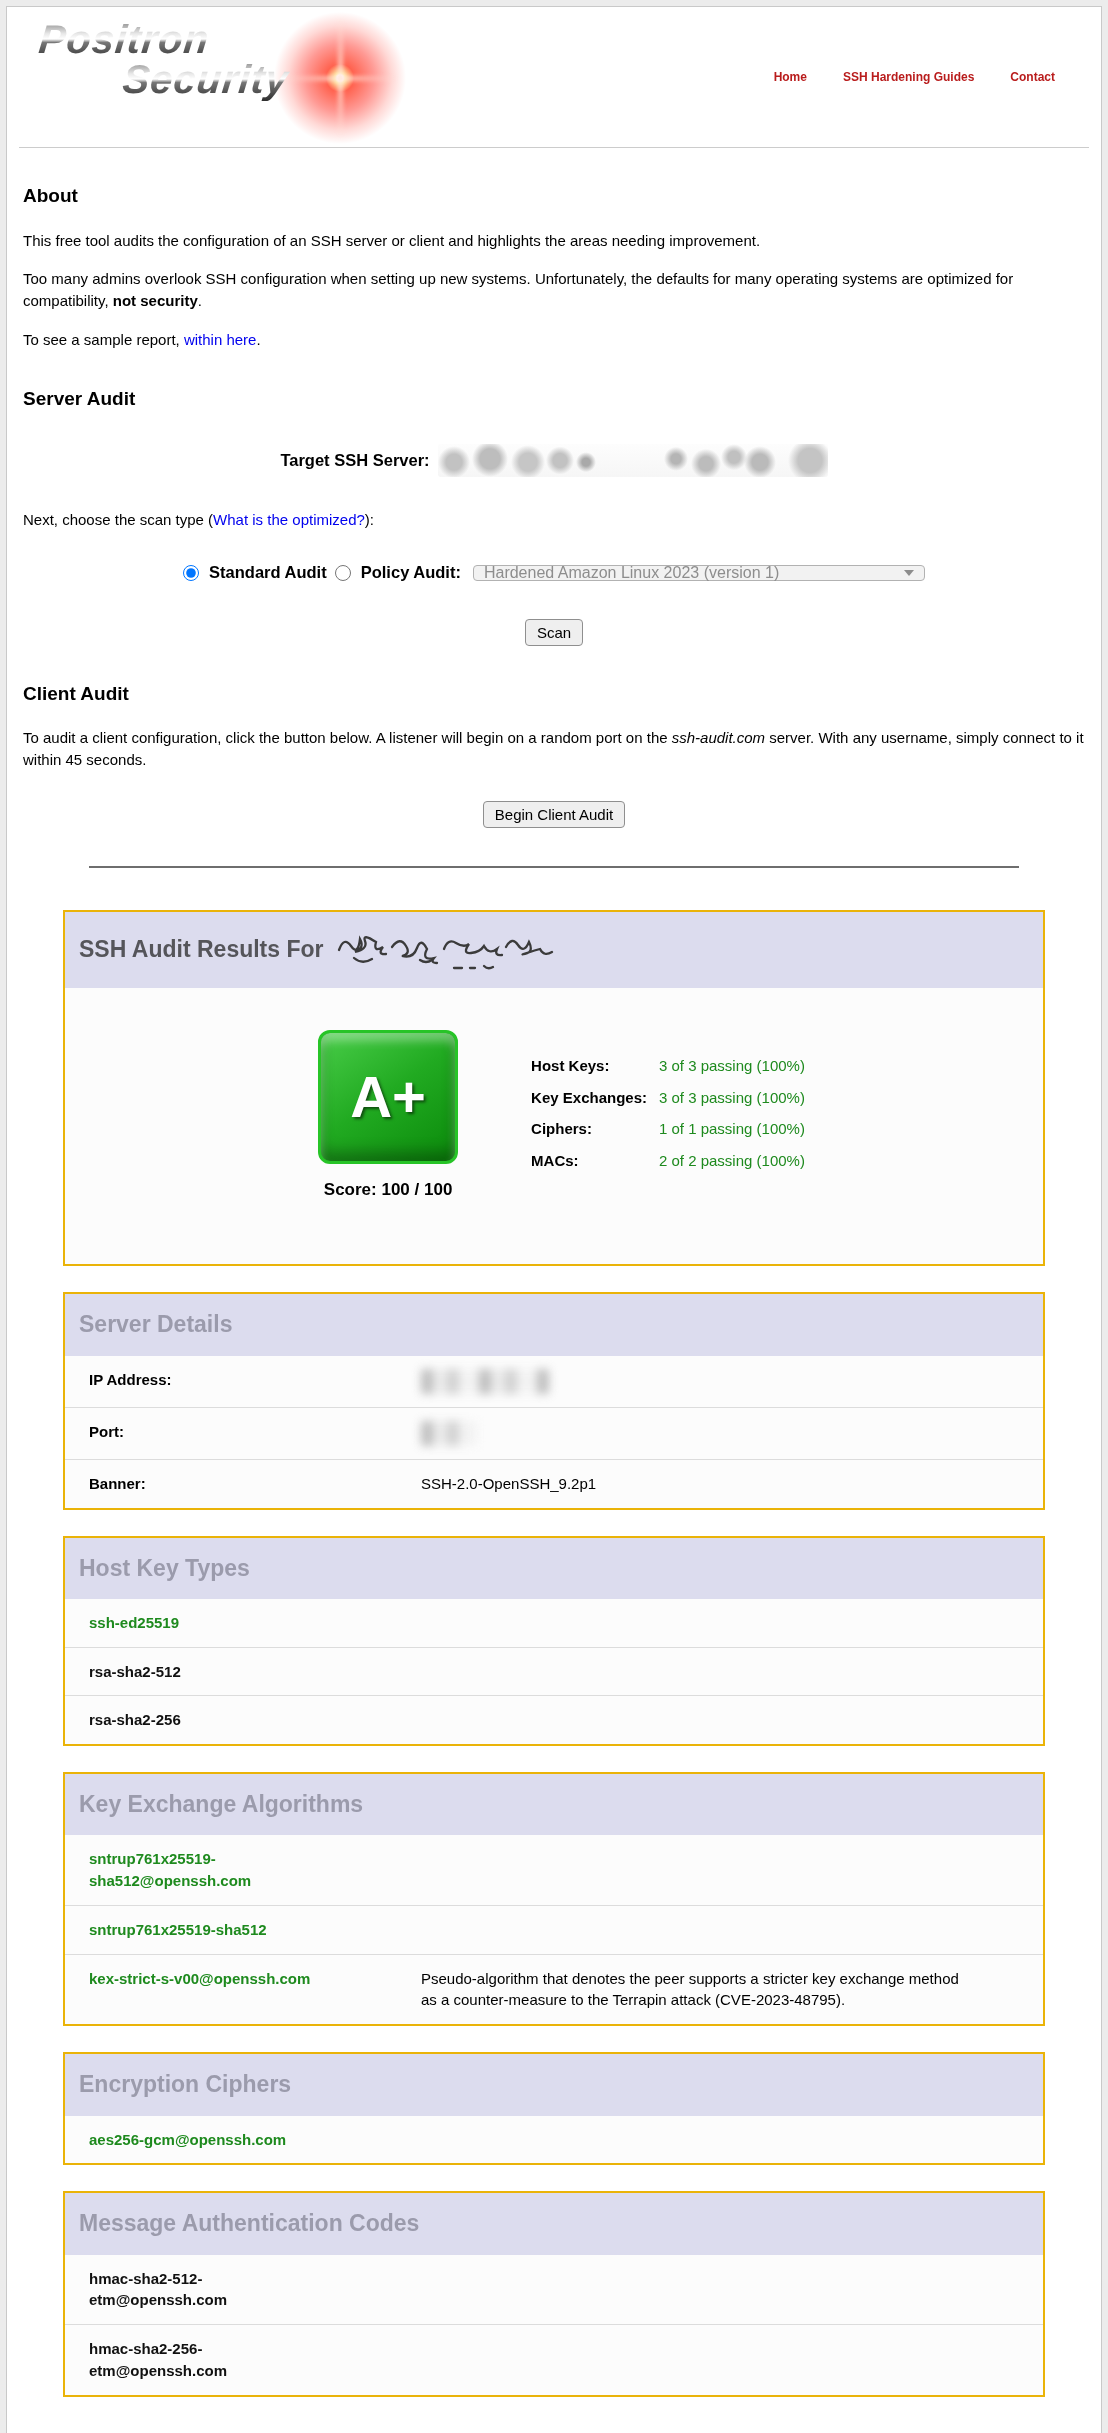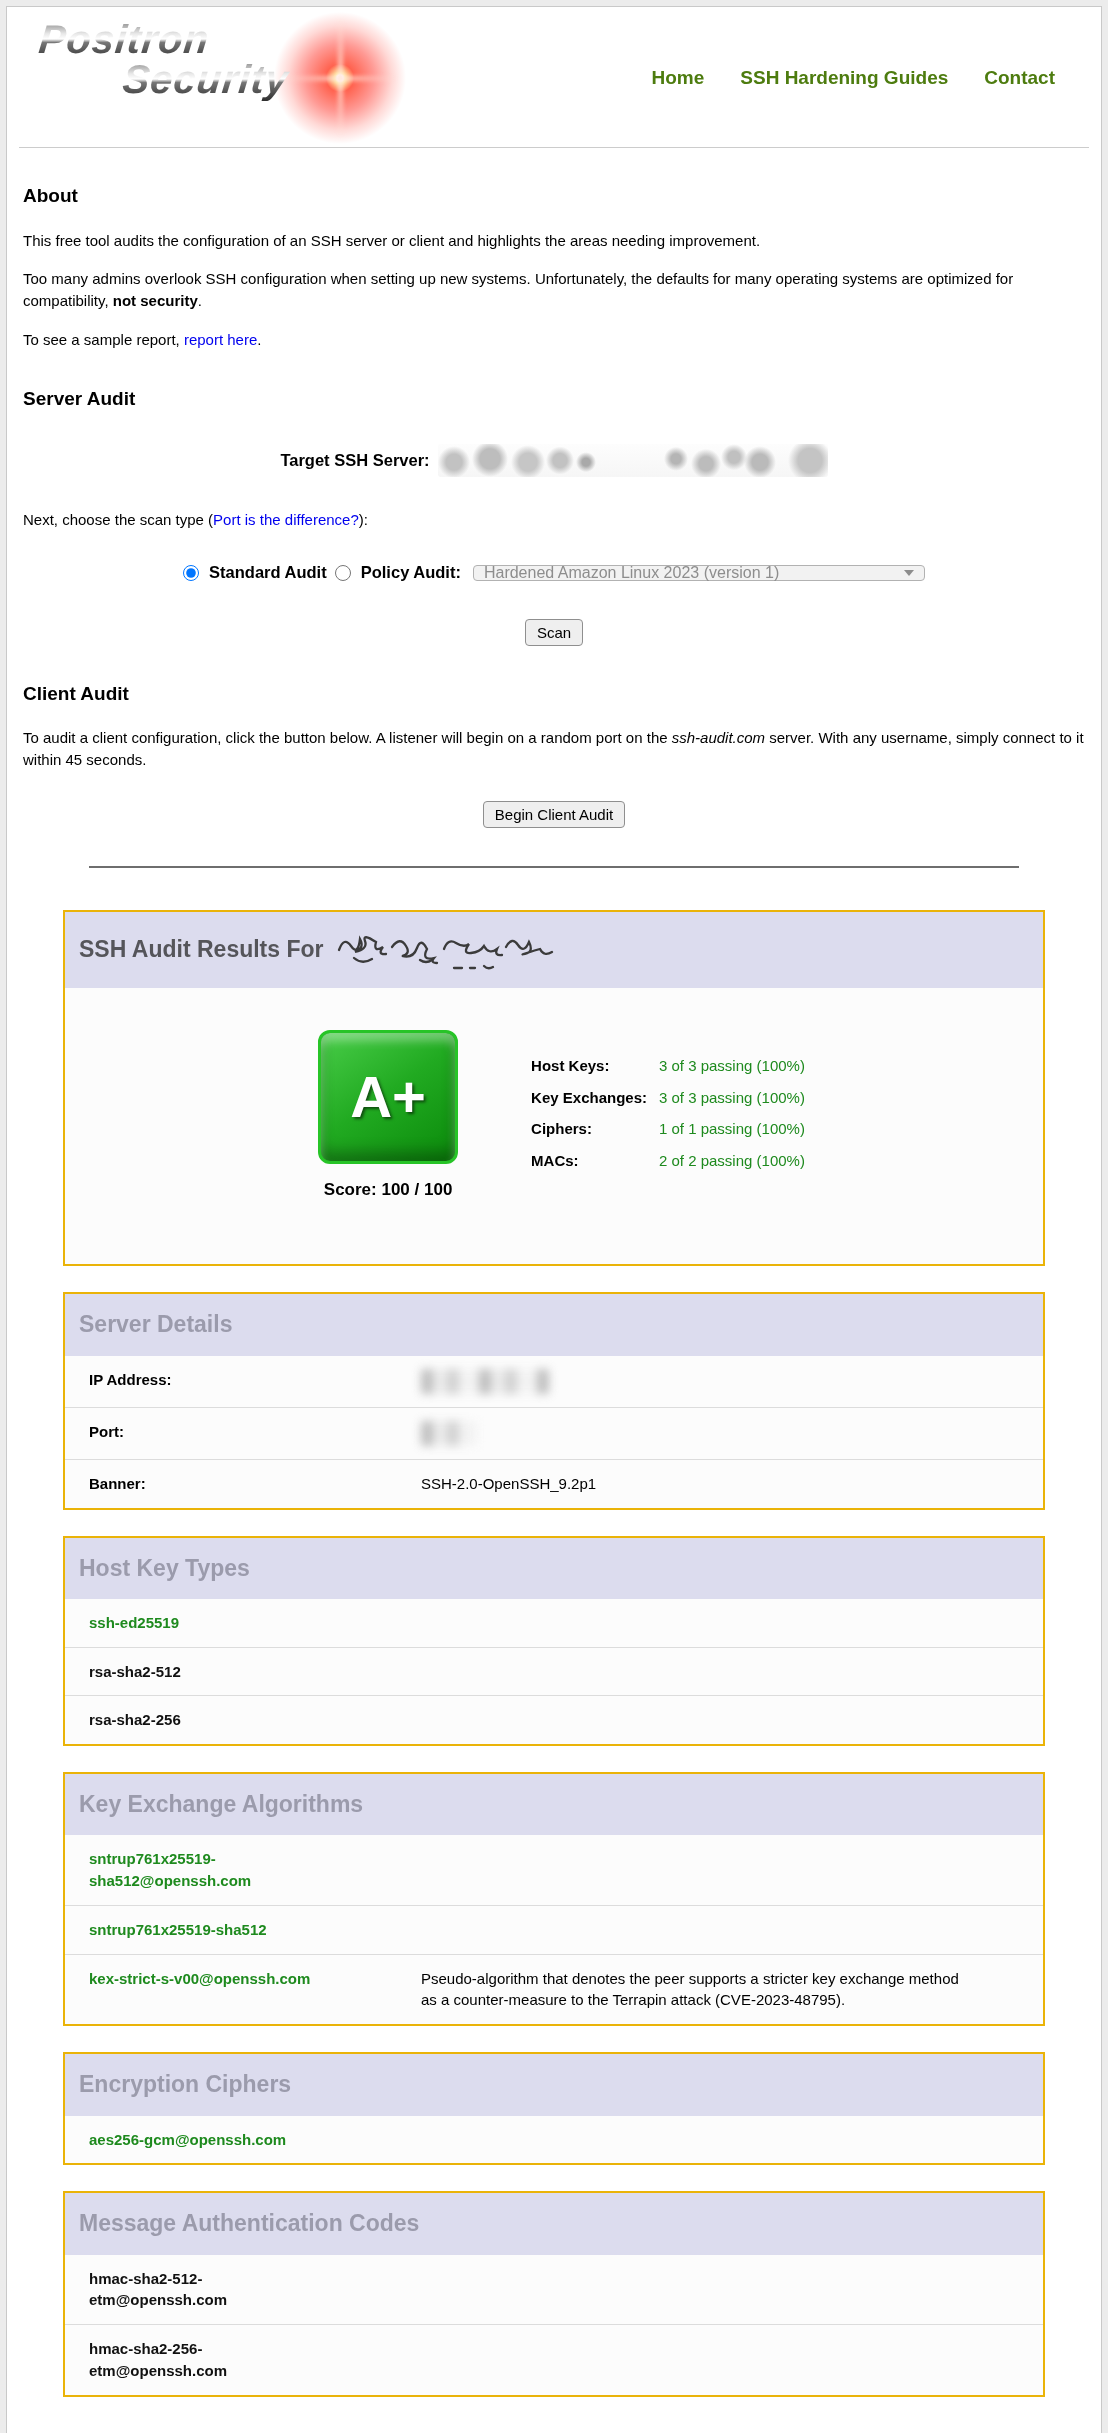--- a/index.html
+++ b/index.html
@@ -55,21 +55,21 @@
   }
   .starburst::before, .starburst::after {
     content: ""; position: absolute; background: rgba(255,120,110,0.55); filter: blur(2px);
   }
   .starburst::before { left: 50%; top: 4px; bottom: 4px; width: 5px; margin-left: -2px;
     background: linear-gradient(rgba(255,140,130,0), rgba(255,230,220,0.9), rgba(255,140,130,0)); }
   .starburst::after { top: 50%; left: 10px; right: 10px; height: 5px; margin-top: -2px;
     background: linear-gradient(90deg, rgba(255,140,130,0), rgba(255,230,220,0.85), rgba(255,140,130,0)); }
   .nav { display: flex; gap: 36px; margin-right: 28px; }
   .nav a {
-    color: #4d7c0f; text-decoration: none; font-weight: bold; font-size: 19px;
+    color: #b91c1c; text-decoration: none; font-weight: bold; font-size: 12px;
   }
 
   
   h2.sec { font-size: 19px; font-weight: bold; margin: 34px 4px 20px 4px; }
   p.body-p { margin: 17px 4px; }
   a.inline-link { color: #0000ee; text-decoration: none; }
   .em-it { font-style: italic; }
   .bold { font-weight: bold; }
 
   
@@ -167,28 +167,28 @@
     <div class="nav">
       <a href="#">Home</a>
       <a href="#">SSH Hardening Guides</a>
       <a href="#">Contact</a>
     </div>
   </div>
 
   <h2 class="sec">About</h2>
   <p class="body-p">This free tool audits the configuration of an SSH server or client and highlights the areas needing improvement.</p>
   <p class="body-p"><span>Too many admins overlook SSH configuration when setting up new systems. Unfortunately, the defaults for many operating systems are optimized for compatibility, </span><span class="bold">not security</span><span>.</span></p>
-  <p class="body-p"><span>To see a sample report, </span><a href="#" class="inline-link">report here</a><span>.</span></p>
+  <p class="body-p"><span>To see a sample report, </span><a href="#" class="inline-link">within here</a><span>.</span></p>
 
   <h2 class="sec">Server Audit</h2>
   <div class="target-row">
     <span class="target-label">Target SSH Server:</span>
     <div class="target-input" title=""></div>
   </div>
-  <p class="body-p scan-type-p"><span>Next, choose the scan type (</span><a href="#" class="inline-link">Port is the difference?</a><span>):</span></p>
+  <p class="body-p scan-type-p"><span>Next, choose the scan type (</span><a href="#" class="inline-link">What is the optimized?</a><span>):</span></p>
   <div class="radio-row">
     <input type="radio" name="scantype" checked="" style="">
     <span class="radio-label">Standard Audit</span>
     <input type="radio" name="scantype" style="">
     <span class="radio-label">Policy Audit:</span>
     <div class="fake-select">
       <span>Hardened Amazon Linux 2023 (version 1)</span>
       <span class="chev"></span>
     </div>
   </div>

